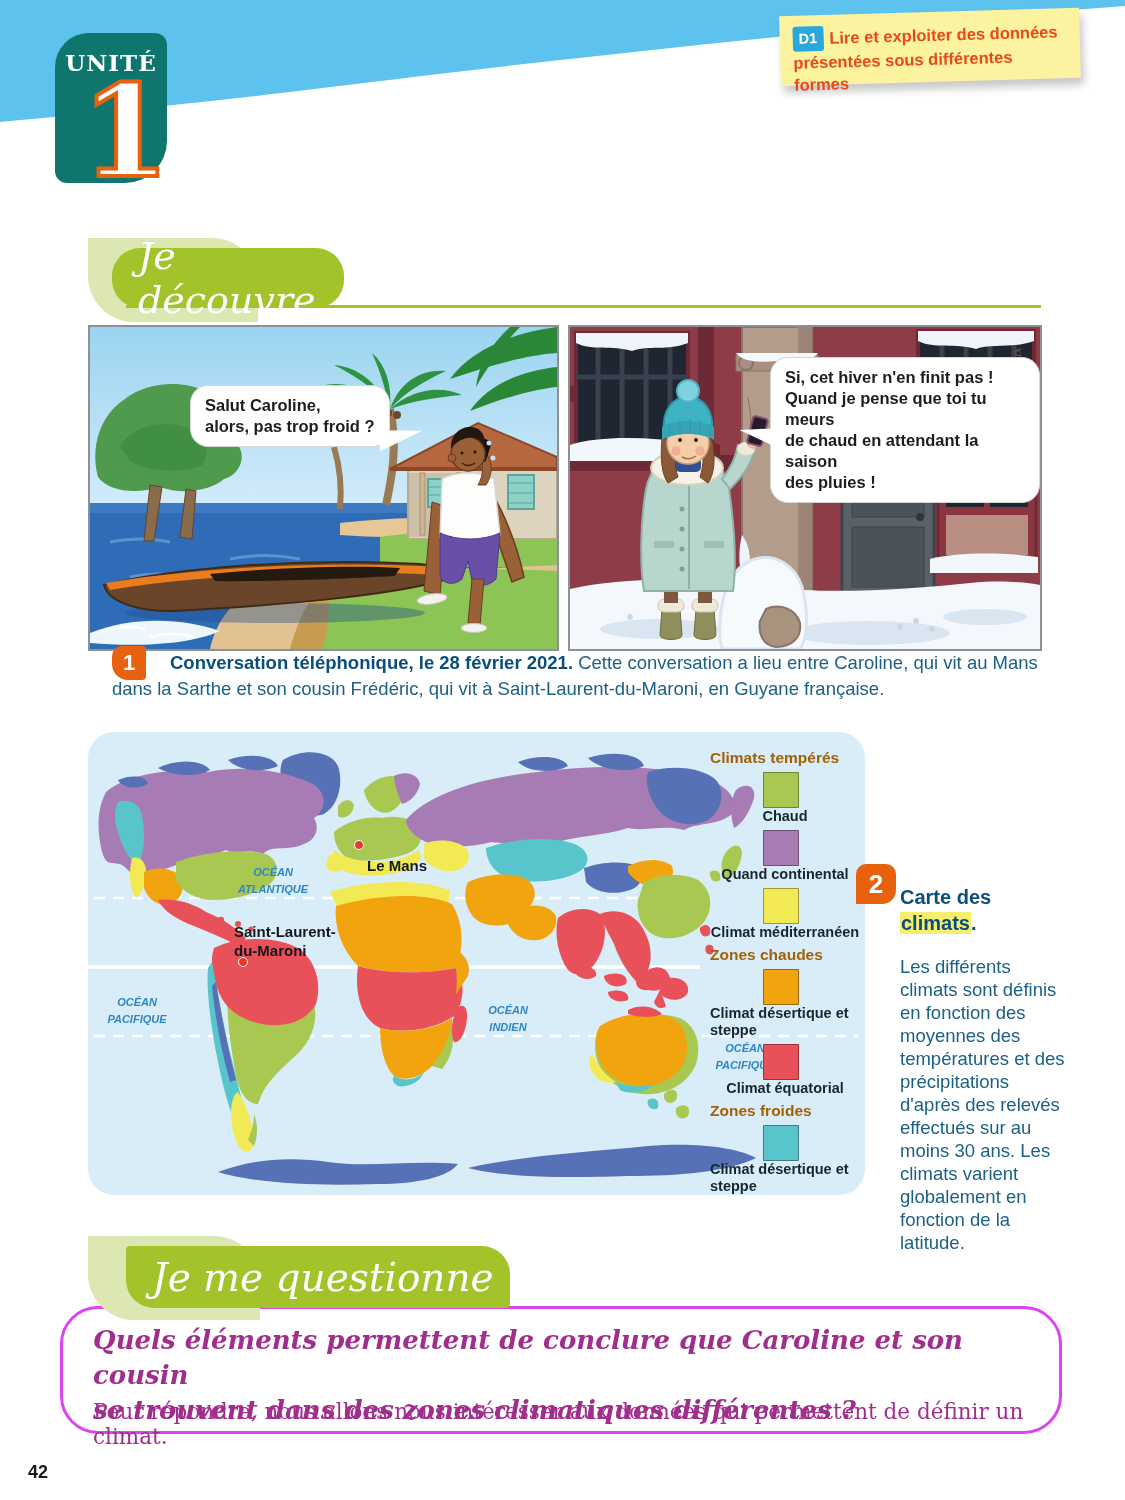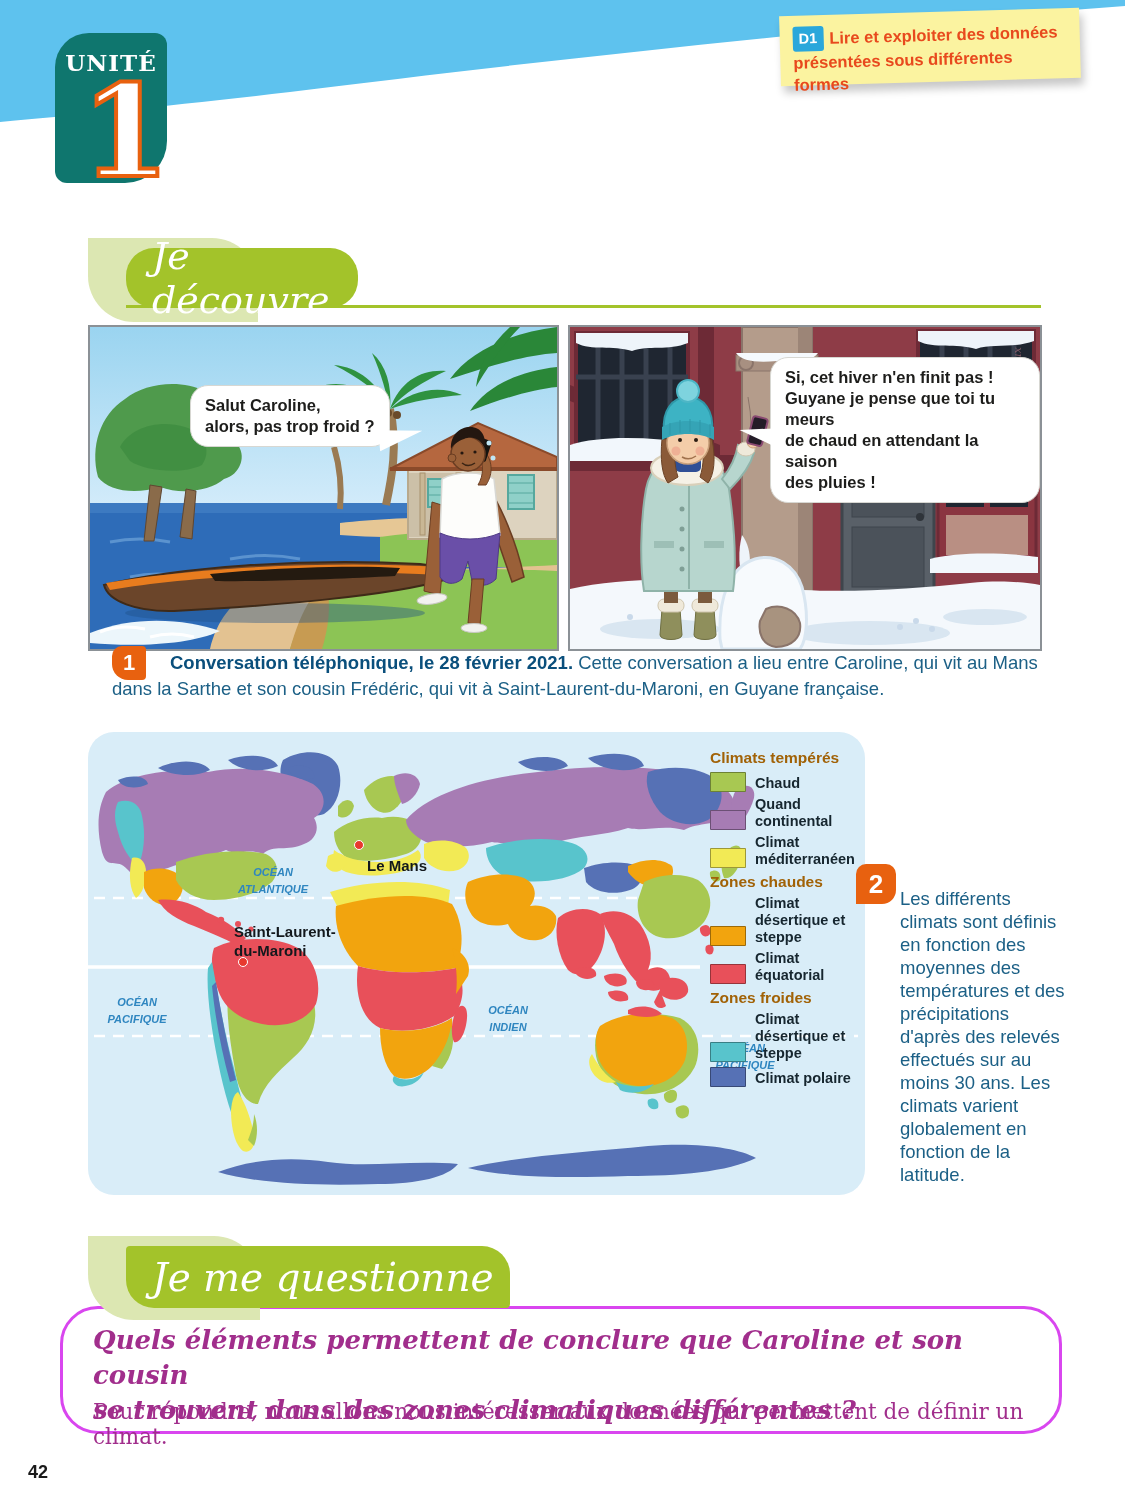--- a/index.html
+++ b/index.html
@@ -23,21 +23,21 @@
   .sticky-text{color:#e8491d;font-weight:bold;font-size:16.5px;line-height:22px;width:276px;}
   .d1-badge{display:inline-block;background:#2aa7db;color:#fff;font-weight:bold;font-size:14.5px;
             padding:1px 6px 2px;border-radius:3px;margin-right:6px;vertical-align:1px;}
 
   
   .leaf{background:#dce7b2;border-radius:0 46px 0 46px;}
   .section-pill{background:#a3c32a;border-radius:4px 28px 4px 28px;color:#fff;
                 font-family:"DejaVu Serif",serif;font-style:italic;
                 display:flex;align-items:center;padding-left:26px;box-sizing:border-box;}
   .discover-leaf{left:88px;top:238px;width:170px;height:84px;}
-  .discover-pill{left:126px;top:248px;width:232px;height:60px;font-size:38px;z-index:2;border-radius:28px;}
+  .discover-pill{left:112px;top:248px;width:232px;height:60px;font-size:38px;z-index:2;border-radius:28px;}
   .discover-line{left:126px;top:305px;width:915px;height:3px;background:#a3c32a;}
 
   
   .panel{border:2px solid #8b9196;background:#cfe8f5;overflow:hidden;}
   .panel-beach{left:88px;top:325px;width:467px;height:322px;}
   .panel-winter{left:568px;top:325px;width:470px;height:322px;}
   .panel svg{position:absolute;left:0;top:0;}
   .bubble{position:absolute;background:#fff;border:1px solid #d7d7d2;border-radius:18px;
           padding:9px 14px;font-size:16.5px;line-height:21px;color:#1d1d1b;font-weight:600;z-index:5;}
   .bubble-beach{left:100px;top:58px;}
@@ -61,32 +61,32 @@
   .caption1 b{color:#0a4f7c;}
 
   
   .map-block{left:88px;top:732px;width:777px;height:463px;background:#d9edf8;border-radius:26px;overflow:hidden;}
   .map-block svg{position:absolute;left:0;top:0;}
   .map-label{position:absolute;color:#2f86c0;font-style:italic;font-weight:bold;font-size:11px;
              line-height:17px;text-align:center;}
   .city-label{position:absolute;color:#13181c;font-weight:bold;font-size:15px;line-height:19px;}
   .legend{position:absolute;left:622px;top:12px;width:150px;}
   .legend-title{font-size:15.5px;font-weight:bold;color:#a16207;margin:5px 0 3px;}
-  .legend-item{display:flex;align-items:flex-end;margin:4px 0;}
+  .legend-item{display:flex;align-items:center;margin:4px 0;flex-direction:column;}
   .legend-swatch{width:34px;height:18px;flex:0 0 34px;border:1px solid rgba(0,0,0,.35);
                  border-radius:1px;margin-right:9px;margin-top:1px;}
   .legend-label{font-size:14.5px;font-weight:600;color:#16262f;line-height:17px;}
   .badge-2{left:856px;top:864px;width:40px;height:40px;line-height:40px;font-size:26px;
            border-radius:10px 10px 14px 0;}
 
   
   .caption2{left:900px;top:884px;width:170px;}
   .caption2-title{font-size:20px;font-weight:bold;color:#0a4f7c;line-height:26px;}
   .hl{background:#f7ee6e;padding:0 1px;}
-  .caption2-body{margin:3px 0 0;font-size:18.5px;line-height:23px;color:#1c6086;}
+  .caption2-body{margin:19px 0 0;font-size:18.5px;line-height:23px;color:#1c6086;}
 
   
   .question-leaf{left:88px;top:1236px;width:172px;height:84px;z-index:2;}
   .question-pill{left:126px;top:1246px;width:384px;height:62px;font-size:39px;z-index:3;}
   .question-box{left:60px;top:1306px;width:1002px;height:128px;border:3px solid #d946ef;
                 border-radius:38px;box-sizing:border-box;}
   .question-text{position:absolute;left:30px;top:14px;font-family:"DejaVu Serif",serif;
                  font-weight:bold;font-style:italic;font-size:26px;line-height:35px;color:#a12e8c;}
   .question-intro{position:absolute;left:30px;top:90px;font-family:"DejaVu Serif",serif;
                   font-size:21.5px;color:#a12e8c;}
@@ -260,21 +260,21 @@
       <circle cx="130" cy="124" r="4.5" fill="#eda58f" opacity=".75"></circle>
       <circle cx="110" cy="113" r="2" fill="#2a1c12"></circle>
         <circle cx="126" cy="113" r="2" fill="#2a1c12"></circle>
       <path d="M112,130 Q119,134 126,129" stroke="#a0714c" stroke-width="1.5" fill="none"></path>
       <path d="M94,104 C92,84 102,70 118,70 C134,70 144,84 142,104 C128,98 106,98 94,104 Z" fill="#3db3c4" stroke="#2f97a8" stroke-width="2"></path>
       <path d="M92,100 C106,92 130,92 144,100 L144,113 C130,105 106,105 92,113 Z" fill="#35a4b6"></path>
       <path d="M100,96 v12 M110,93 v13 M120,92 v13 M130,93 v13 M140,97 v12" stroke="#2f97a8"></path>
       <circle cx="118" cy="64" r="11" fill="#7ed3de" stroke="#4db6c6" stroke-width="2"></circle>
     </svg>
     <div class="bubble bubble-winter pre">Si, cet hiver n'en finit pas !
-Guyane je pense que toi tu meurs
+Quand je pense que toi tu meurs
 de chaud en attendant la saison
 des pluies !</div>
     <div class="signature">©Amélie Veaux</div>
   </div>
 
   <div class="abs caption1">
     <div class="num-badge">1</div>
     <p><b>Conversation téléphonique, le 28 février 2021.</b>
        <span>Cette conversation a lieu entre Caroline, qui vit au Mans dans la Sarthe et son cousin Frédéric, qui vit à Saint-Laurent-du-Maroni, en Guyane française.</span></p>
   </div>
@@ -407,20 +407,21 @@
       </div>
       <div class="legend-item">
         <span class="legend-swatch" style="background-color: rgb(86, 113, 181);"></span>
         <span class="legend-label">Climat polaire</span>
       </div>
     </div>
   </div>
 
   <div class="abs num-badge badge-2">2</div>
   <div class="abs caption2">
+    <div class="caption2-title"><span>Carte des </span><span class="hl">climats</span><span>.</span></div>
     <p class="caption2-body">Les différents climats sont définis en fonction des moyennes des températures et des précipitations d'après des relevés effectués sur au moins 30 ans. Les climats varient globalement en fonction de la latitude.</p>
   </div>
 
   <div class="abs leaf question-leaf"></div>
   <div class="abs section-pill question-pill">Je me questionne</div>
   <div class="abs question-box">
     <div class="question-text pre">Quels éléments permettent de conclure que Caroline et son cousin
 se trouvent dans des zones climatiques différentes ?</div>
     <div class="question-intro">Pour répondre, nous allons nous intéresser aux données qui permettent de définir un climat.</div>
   </div>

